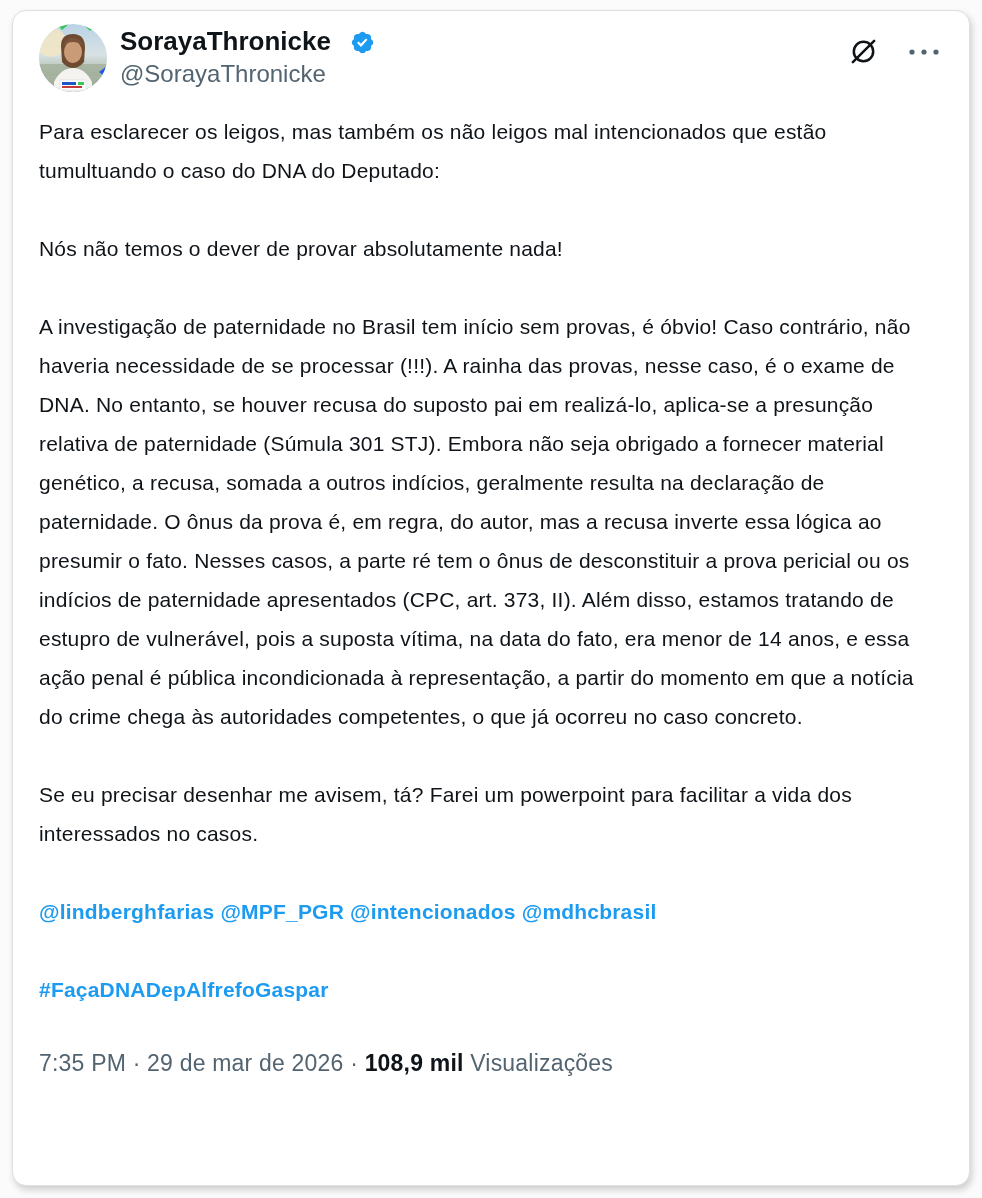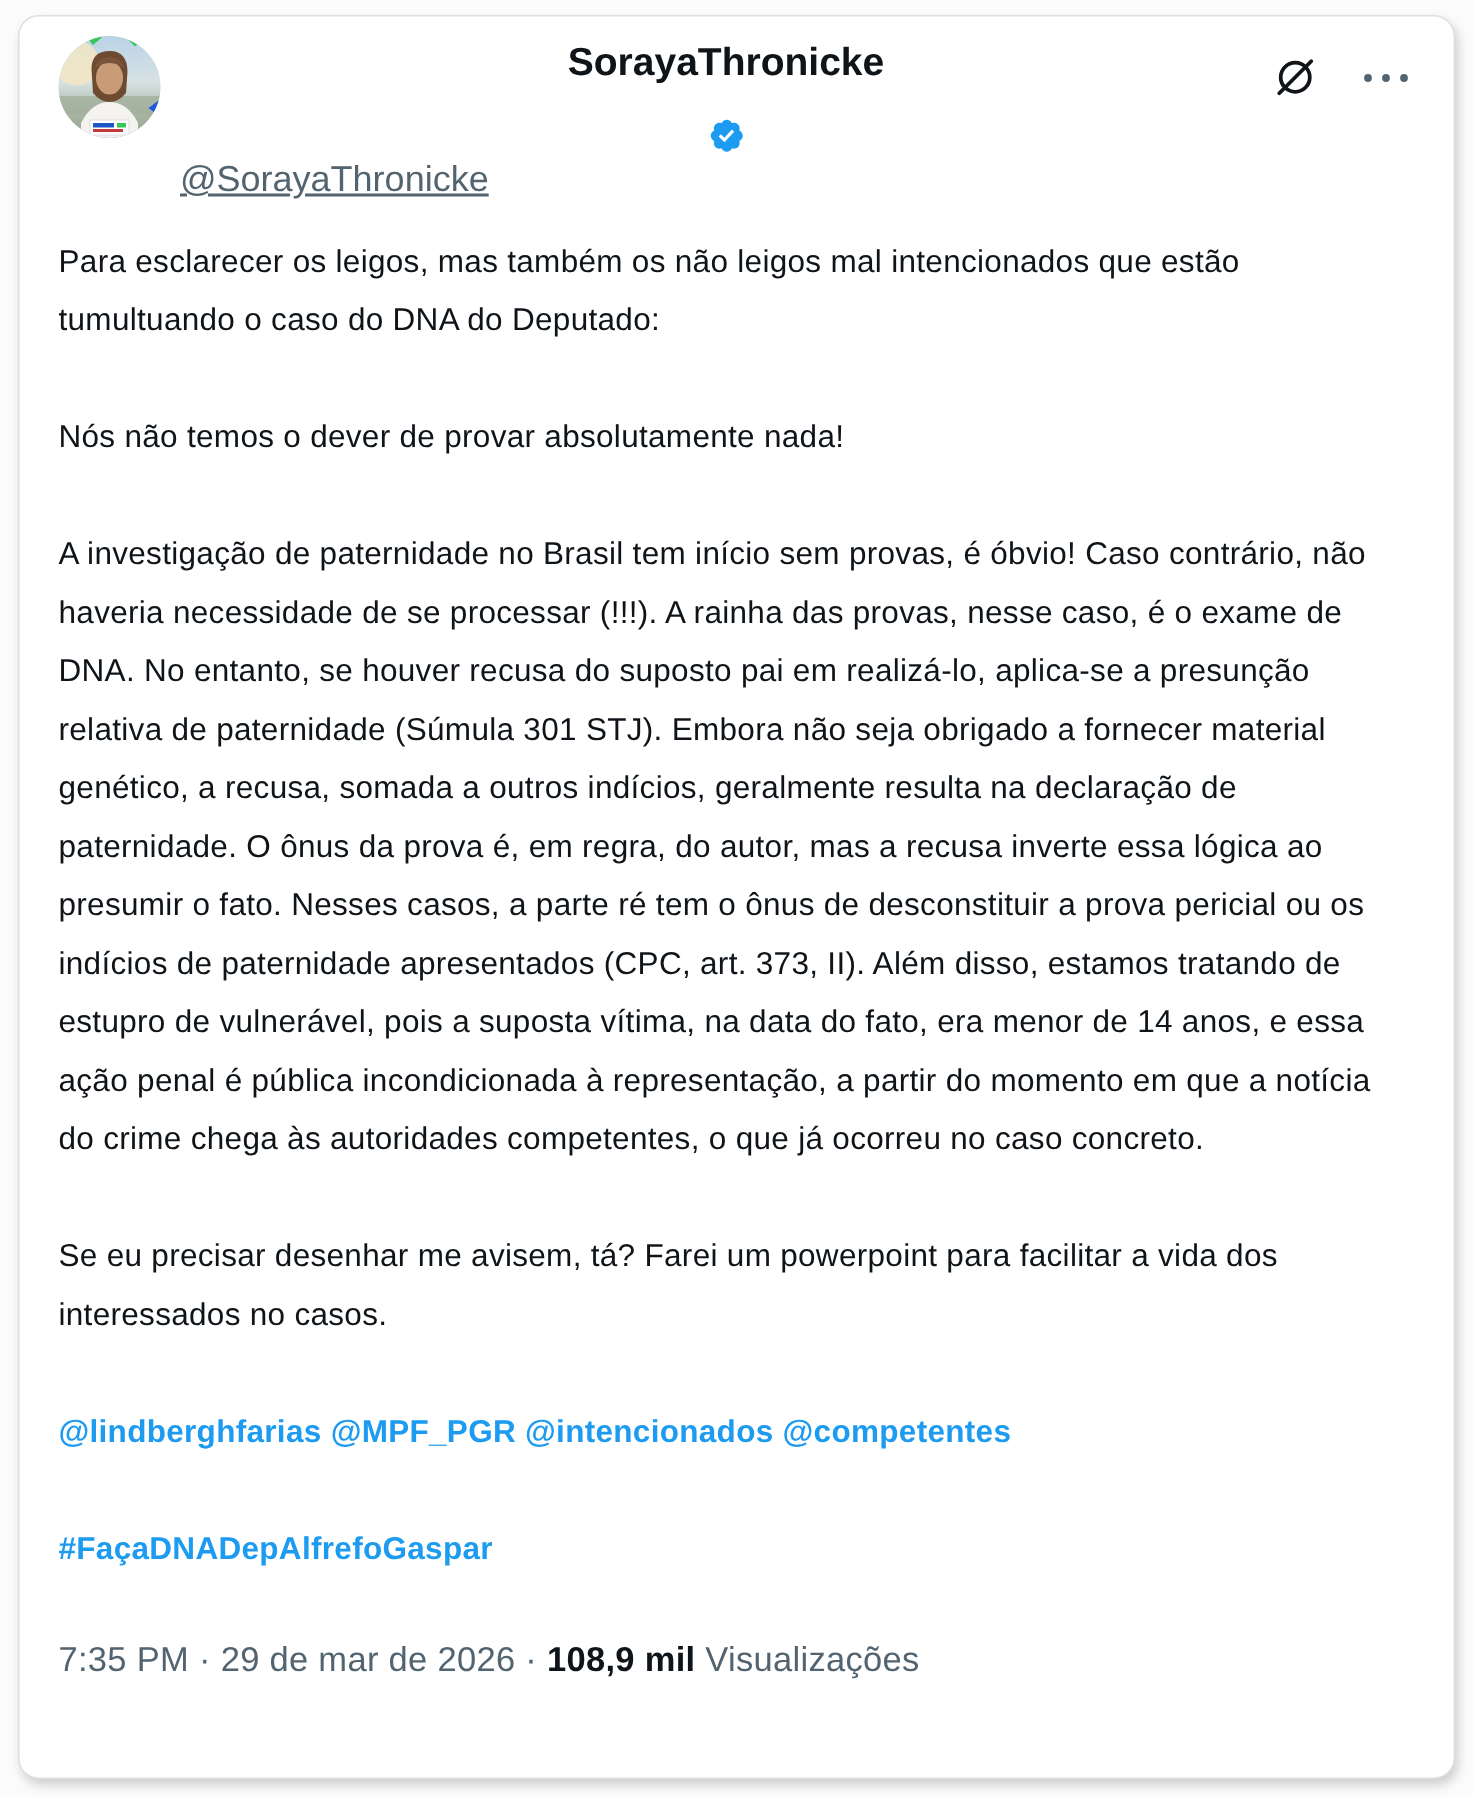--- a/index.html
+++ b/index.html
@@ -21,27 +21,27 @@
     overflow:hidden;
   }
   
   header{display:flex;align-items:flex-start;}
   .avatar{
     width:68px;height:68px;border-radius:50%;overflow:hidden;flex:none;
     cursor:pointer;background:#cfdde4;
   }
   .avatar svg{display:block;width:68px;height:68px;}
   .id-block{margin-left:13px;flex:1;min-width:0;padding-top:1px;}
-  .name-row{display:flex;align-items:center;gap:19px;flex-direction:column;}
+  .name-row{display:flex;align-items:center;gap:19px;}
   .display-name{
     font-size:26px;font-weight:bold;color:var(--text);line-height:32px;
     cursor:pointer;
   }
   .badge{width:25px;height:25px;margin-top:2px;flex:none;}
-  .handle{font-size:24px;color:var(--muted);line-height:30px;margin-top:2px;cursor:pointer;text-decoration:underline;}
+  .handle{font-size:24px;color:var(--muted);line-height:30px;margin-top:2px;cursor:pointer;}
   .header-actions{display:flex;align-items:center;gap:28px;padding-top:12px;padding-right:2px;}
   .icon-btn{cursor:pointer;display:inline-flex;align-items:center;justify-content:center;}
   
   .tweet-body{
     margin-top:20px;
     font-size:21px;
     line-height:39px;
     color:var(--text);
     letter-spacing:.2px;
     max-width:906px;
@@ -130,21 +130,21 @@
 
   <section class="tweet-body">
     <p>Para esclarecer os leigos, mas também os não leigos mal intencionados que estão tumultuando o caso do DNA do Deputado:</p>
     <p>Nós não temos o dever de provar absolutamente nada!</p>
     <p>A investigação de paternidade no Brasil tem início sem provas, é óbvio! Caso contrário, não haveria necessidade de se processar (!!!). A rainha das provas, nesse caso, é o exame de DNA. No entanto, se houver recusa do suposto pai em realizá-lo, aplica-se a presunção relativa de paternidade (Súmula 301 STJ). Embora não seja obrigado a fornecer material genético, a recusa, somada a outros indícios, geralmente resulta na declaração de paternidade. O ônus da prova é, em regra, do autor, mas a recusa inverte essa lógica ao presumir o fato. Nesses casos, a parte ré tem o ônus de desconstituir a prova pericial ou os indícios de paternidade apresentados (CPC, art. 373, II). Além disso, estamos tratando de estupro de vulnerável, pois a suposta vítima, na data do fato, era menor de 14 anos, e essa ação penal é pública incondicionada à representação, a partir do momento em que a notícia do crime chega às autoridades competentes, o que já ocorreu no caso concreto.</p>
     <p>Se eu precisar desenhar me avisem, tá? Farei um powerpoint para facilitar a vida dos interessados no casos.</p>
     <p>
       <a>@lindberghfarias</a>
       <a>@MPF_PGR</a>
       <a>@intencionados</a>
-      <a>@competentes</a>
+      <a>@mdhcbrasil</a>
     </p>
     <p>
       <a>#FaçaDNADepAlfrefoGaspar</a>
     </p>
   </section>
 
   <footer>
     <span class="timestamp">7:35 PM · 29 de mar de 2026 ·</span>
     <span class="views-count">108,9 mil</span>
     <span class="views-label">Visualizações</span>

